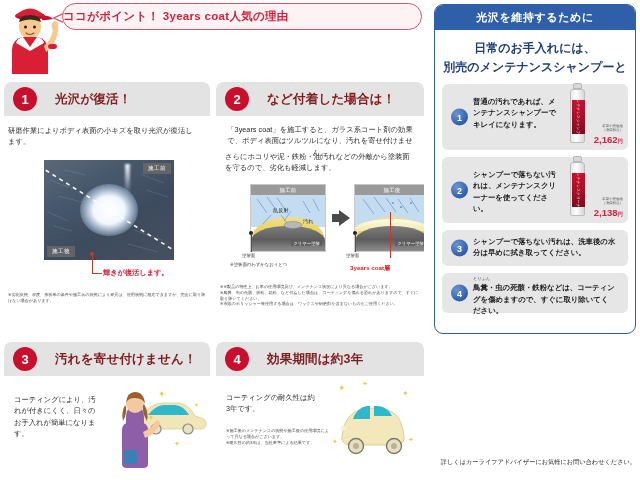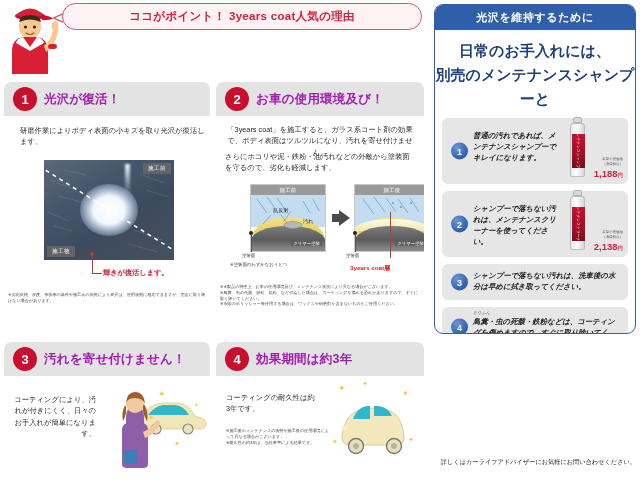--- a/index.html
+++ b/index.html
@@ -16,21 +16,21 @@
 
   
   .header-row { position: absolute; left: 0; top: 0; width: 428px; height: 78px; }
 
   .mascot { position: absolute; left: 4px; top: 2px; width: 56px; height: 72px; }
 
   .bubble {
     position: absolute; left: 62px; top: 3px; width: 360px; height: 27px;
     border: 1.4px solid #d4556b; border-radius: 14px;
     background: #fdf2f4;
-    display: flex; align-items: center; justify-content: center;
+    display: flex; align-items: center; 
   }
   .bubble-text {
     font-size: 11.5px; font-weight: bold; color: #d4213d;
     letter-spacing: .3px; white-space: nowrap;
   }
   .bubble-tail {
     position: absolute; left: 52px; top: 13px;
     width: 0; height: 0;
     border-top: 5px solid transparent;
     border-bottom: 5px solid transparent;
@@ -63,22 +63,22 @@
     display: flex; align-items: center;
   }
   .badge {
     width: 24px; height: 24px; border-radius: 50%;
     background: #c8102e; color: #fff;
     font-size: 13px; font-weight: bold;
     display: flex; align-items: center; justify-content: center;
     margin-left: 9px; flex: 0 0 auto;
   }
   .card-title {
-    margin-left: 7px;
-    font-size: 12.5px; font-weight: bold; color: #a21caf;
+    margin-left: 18px;
+    font-size: 12.5px; font-weight: bold; color: #7f1d1d;
     letter-spacing: .2px;
   }
   .card-body { position: relative; background: #fff; }
   .body-text {
     font-size: 7.3px; color: #2b2b2b; line-height: 1.55;
   }
   .fineprint {
     font-size: 4.1px; color: #4a4a4a; line-height: 1.42;
   }
 
@@ -179,37 +179,37 @@
     border: 1.6px solid #2f5fa8; border-radius: 9px;
     background: #ffffff; overflow: hidden;
   }
   .rp-head {
     height: 25px; background: #2f5fa8;
     display: flex; align-items: center; justify-content: center;
   }
   .rp-head-text { font-size: 11px; font-weight: bold; color: #ffffff; letter-spacing: .6px; }
   .rp-sub {
     margin-top: 9px; text-align: center;
-    font-size: 15px; font-weight: bold; color: #1f3f7a; line-height: 1.6;
+    font-size: 12px; font-weight: bold; color: #1f3f7a; line-height: 1.6;
   }
   .tip {
     position: relative; margin: 7px 7px 0 7px;
     background: #e6e6e6; border-radius: 6px;
     min-height: 34px;
   }
   .tip-badge {
     position: absolute; left: 9px; top: 50%; transform: translateY(-50%);
     width: 17px; height: 17px; border-radius: 50%;
     background: radial-gradient(circle at 34% 30%, #6b94d6, #2f5fa8 70%);
     color: #fff; font-size: 9px; font-weight: bold;
     display: flex; align-items: center; justify-content: center;
   }
   .tip-text {
     position: relative; margin-left: 31px; padding: 6px 4px 6px 0;
-    font-size: 7.4px; font-weight: bold; color: #1b1b1b; line-height: 1.5; font-style: italic;
+    font-size: 7.4px; font-weight: bold; color: #1b1b1b; line-height: 1.5;
   }
   .ruby {
     font-size: 4.2px; font-weight: normal; color: #444;
     display: block; line-height: 1.1; margin-bottom: .5px;
   }
   .bottle-wrap { position: absolute; right: 4px; top: 3px; bottom: 3px; width: 62px; }
   .bottle {
     position: absolute; left: 8px; top: 2px; width: 15px; height: 54px;
     background: linear-gradient(90deg,#e8e8e8,#ffffff 40%,#d7d7d7);
     border: .6px solid #bdbdbd; border-radius: 3px 3px 2px 2px;
@@ -278,21 +278,21 @@
       </div>
 
     </div>
 
     <div class="card" style="left:4px; top:82px; width:206px; height:248px;">
       <div class="card-head">
         <div class="badge">1</div>
         <div class="card-title">光沢が復活！</div>
       </div>
       <div class="card-body" style="height:214px;">
-        <div class="body-text" style="position:absolute; left:16px; top:9px; width:186px;">研磨作業によりボディ表面の小キズを取り光沢が復活します。</div>
+        <div class="body-text" style="position:absolute; left:4px; top:9px; width:186px;">研磨作業によりボディ表面の小キズを取り光沢が復活します。</div>
 
         <div class="photo" style="left:40px; top:44px; width:130px; height:100px;">
           <div class="scratches">
             <svg width="130" height="100" viewBox="0 0 130 100">
               <g stroke="#cfe0f2" stroke-width=".5" opacity=".55">
                 <path d="M6 20 l26 10"></path>
                   <path d="M14 36 l24 6"></path>
                   <path d="M4 52 l20 9"></path>
                 <path d="M10 66 l18 5"></path>
                   <path d="M96 14 l24 9"></path>
@@ -319,21 +319,21 @@
         <div class="callout-line" style="left:87.5px; top:157px; width:10px; height:1.2px;"></div>
         <div class="callout-text" style="left:99px; top:152px;">輝きが復活します。</div>
 
         <div class="fineprint" style="position:absolute; left:4px; top:176px; width:198px;">※劣化状態、程度、形状等の条件や施工前の状態により差異は、使用状態に相応できますが、完全に取り除けない場合があります。</div>
       </div>
     </div>
 
     <div class="card" style="left:216px; top:82px; width:208px; height:248px;">
       <div class="card-head">
         <div class="badge">2</div>
-        <div class="card-title">お車の使用環境及び！</div>
+        <div class="card-title">など付着した場合は！</div>
       </div>
       <div class="card-body" style="height:214px;">
         <div class="body-text" style="position:absolute; left:9px; top:8px; width:190px;text-align:center;">「3years coat」を施工すると、ガラス系コート剤の効果で、ボディ表面はツルツルになり、汚れを寄せ付けません。</div>
         <div class="body-text" style="position:absolute; left:9px; top:35px; width:190px;">さらにホコリや泥・鉄粉・油汚れなどの外敵から塗装面を守るので、劣化も軽減します。</div>
 
         <div class="diagram" style="left:8px; top:68px; width:192px; height:92px;">
 
           <div class="panel" style="left:26px;">
             <div class="panel-hdr">施工前</div>
             <div class="sky"></div>
@@ -405,21 +405,21 @@
           <div>※市販のポリッシャー等使用する場合は、ワックスや研磨剤を含まないものをご使用ください。</div>
         </div>
       </div>
     </div>
 
     <div class="card" style="left:4px; top:342px; width:206px; height:128px;">
       <div class="card-head">
         <div class="badge">3</div>
         <div class="card-title">汚れを寄せ付けません！</div>
       </div>
-      <div class="card-body" style="height:94px;text-align:right;">
+      <div class="card-body" style="height:94px;">
         <div class="body-text" style="position:absolute; left:10px; top:18px; width:82px;">コーティングにより、汚れが付きにくく、日々のお手入れが簡単になります。</div>
 
         <div style="position:absolute; left:92px; top:2px; width:112px; height:92px;">
           <svg width="112" height="92" viewBox="0 0 112 92">
 
             <path d="M46 38 q8 -12 20 -13 l16 0 q11 1 17 13 l6 2 q5 1 5 6 q0 5 -6 5 l-58 0 q-6 0 -6 -6 q0 -5 6 -7Z" fill="#f0e6b8" stroke="#d8cb94" stroke-width=".8"></path>
             <path d="M52 37 q7 -9 15 -10 l12 0 q9 1 14 10 Z" fill="#2fb8cc"></path>
             <circle cx="60" cy="51" r="5" fill="#e8e2c6" stroke="#8d8a78" stroke-width="1.2"></circle>
             <circle cx="92" cy="51" r="5" fill="#e8e2c6" stroke="#8d8a78" stroke-width="1.2"></circle>
 
@@ -490,21 +490,21 @@
         <div class="bottle">
           <div class="bottle-label">
             <span class="bottle-label-txt">メンテナンスシャンプー</span>
           </div>
         </div>
         <div class="price-note">
           <div>希望小売価格</div>
           <div>（消費税込）</div>
         </div>
         <div class="price">
-          <span>1,188</span><span class="yen">円</span>
+          <span>2,162</span><span class="yen">円</span>
         </div>
       </div>
     </div>
 
     <div class="tip" style="height:66px;">
       <div class="tip-badge">2</div>
       <div class="tip-text" style="margin-right:66px; padding-top:12px;">シャンプーで落ちない汚れは、メンテナンスクリーナーを使ってください。</div>
       <div class="bottle-wrap">
         <div class="bottle-cap"></div>
         <div class="bottle">

